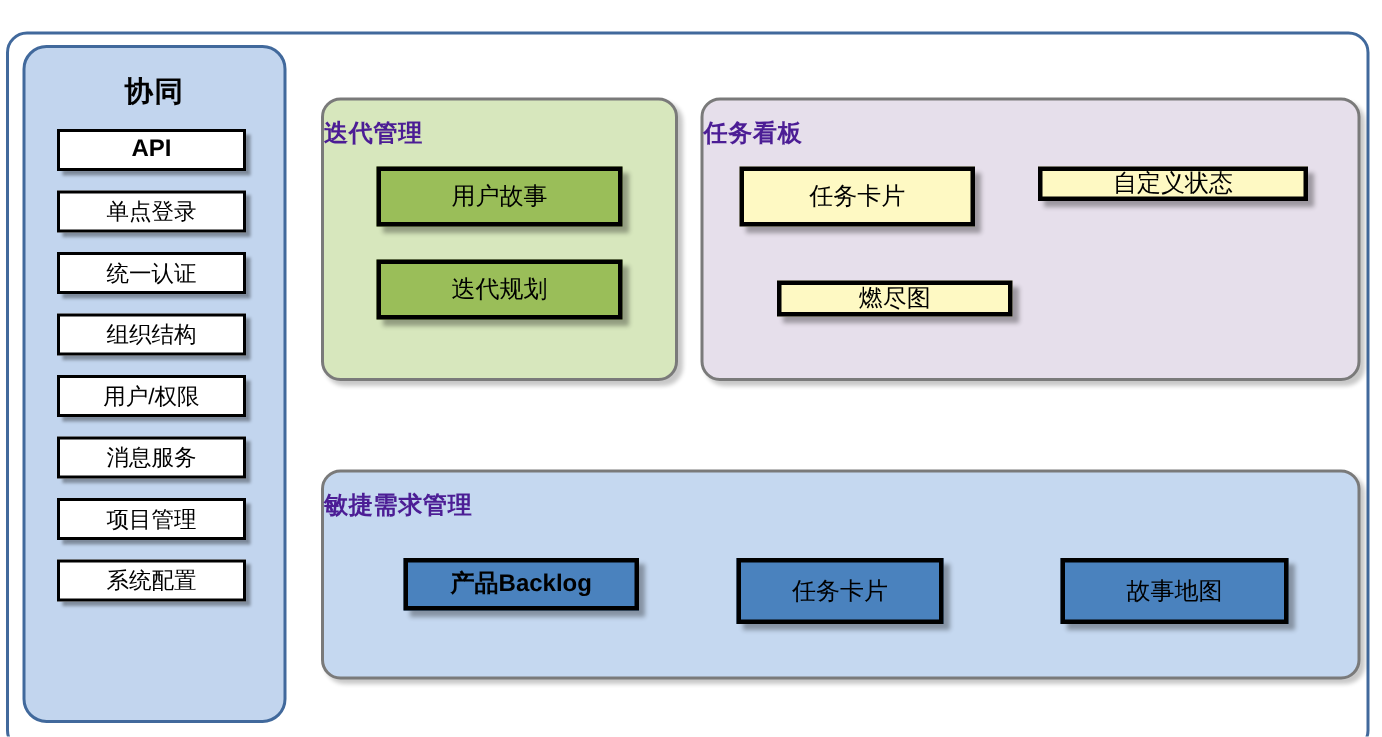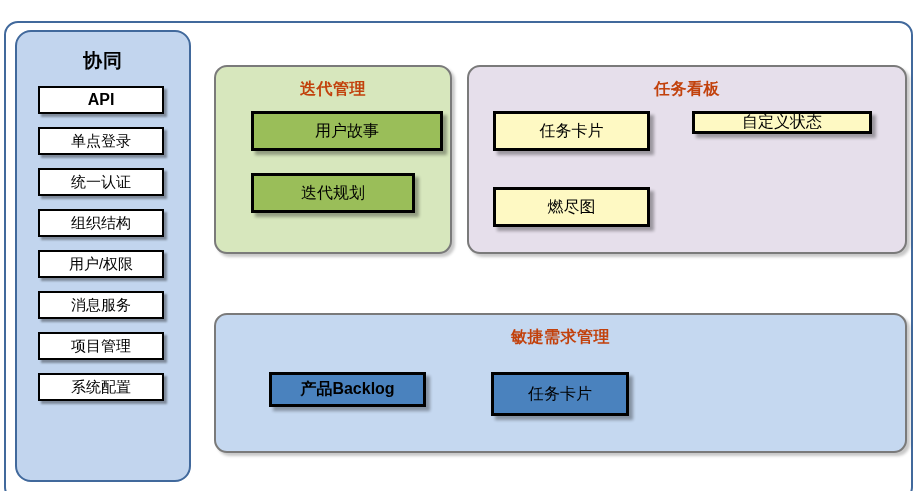--- a/index.html
+++ b/index.html
@@ -91,24 +91,24 @@
     position: absolute;
     box-sizing: border-box;
     border: 2px solid #7a7a7a;
     border-radius: 13px;
   }
   .panel-title {
     position: absolute;
     left: 0;
     top: 12px;
     width: 100%;
-    text-align: center;
+    text-align: left;
     font-size: 16px;
     font-weight: bold;
-    color: #c2410c;
+    color: #4c1d95;
     letter-spacing: 0.5px;
   }
 
   
   .panel-iteration {
     left: 214px;
     top: 47px;
     width: 238px;
     height: 189px;
     background: #d7e7bd;
@@ -141,27 +141,27 @@
     font-size: 16px;
     color: #000000;
     box-shadow: 4px 4px 3px rgba(0,0,0,0.32);
   }
   .fbox.green { background: #9abe59; }
   .fbox.purple { background: #fef9c3; }
   .fbox.blue { background: #4a82be; }
   .fbox.bold-label { font-weight: bold; }
 
   
-  .fb-user-story   { left: 251px; top: 93px;  width: 192px; height: 40px; }
+  .fb-user-story   { left: 251px; top: 93px;  width: 164px; height: 40px; }
   .fb-iter-plan    { left: 251px; top: 155px; width: 164px; height: 40px; }
 
   
   .fb-task-card    { left: 493px; top: 93px;  width: 157px; height: 40px; }
   .fb-custom-state { left: 692px; top: 93px;  width: 180px; height: 23px; }
-  .fb-burndown     { left: 493px; top: 169px; width: 157px; height: 40px; }
+  .fb-burndown     { left: 518px; top: 169px; width: 157px; height: 24px; }
   .fb-task-dist    { left: 692px; top: 169px; width: 180px; height: 40px; }
 
   
   .fb-backlog      { left: 269px; top: 354px; width: 157px; height: 35px; }
   .fb-roadmap      { left: 491px; top: 354px; width: 138px; height: 44px; }
   .fb-story-map    { left: 707px; top: 354px; width: 152px; height: 44px; }
 </style>
 </head>
 <body>
 
@@ -194,14 +194,15 @@
   </div>
   <div class="fbox purple fb-task-card">任务卡片</div>
   <div class="fbox purple fb-custom-state">自定义状态</div>
   <div class="fbox purple fb-burndown">燃尽图</div>
 
   <div class="panel panel-agile panel-shadow">
     <div class="panel-title">敏捷需求管理</div>
   </div>
   <div class="fbox blue fb-backlog bold-label">产品Backlog</div>
   <div class="fbox blue fb-roadmap">任务卡片</div>
+  <div class="fbox blue fb-story-map">故事地图</div>
 
 </div>
 
 </body></html>

